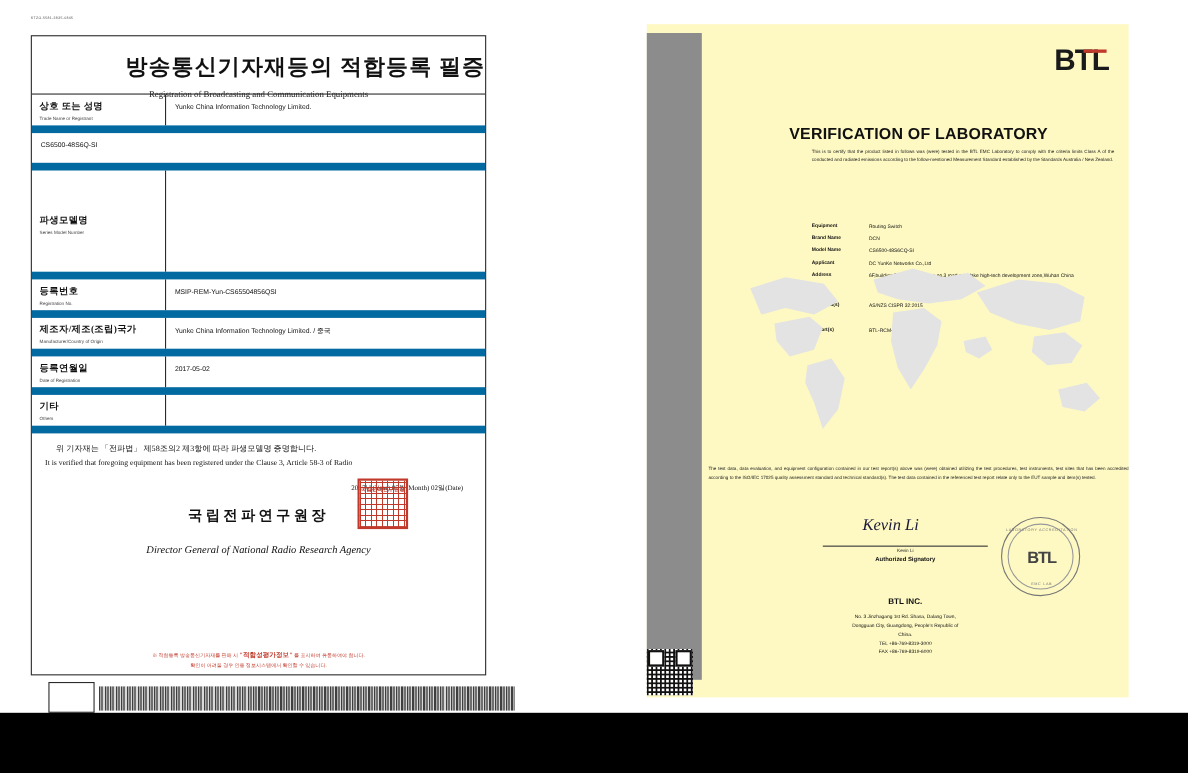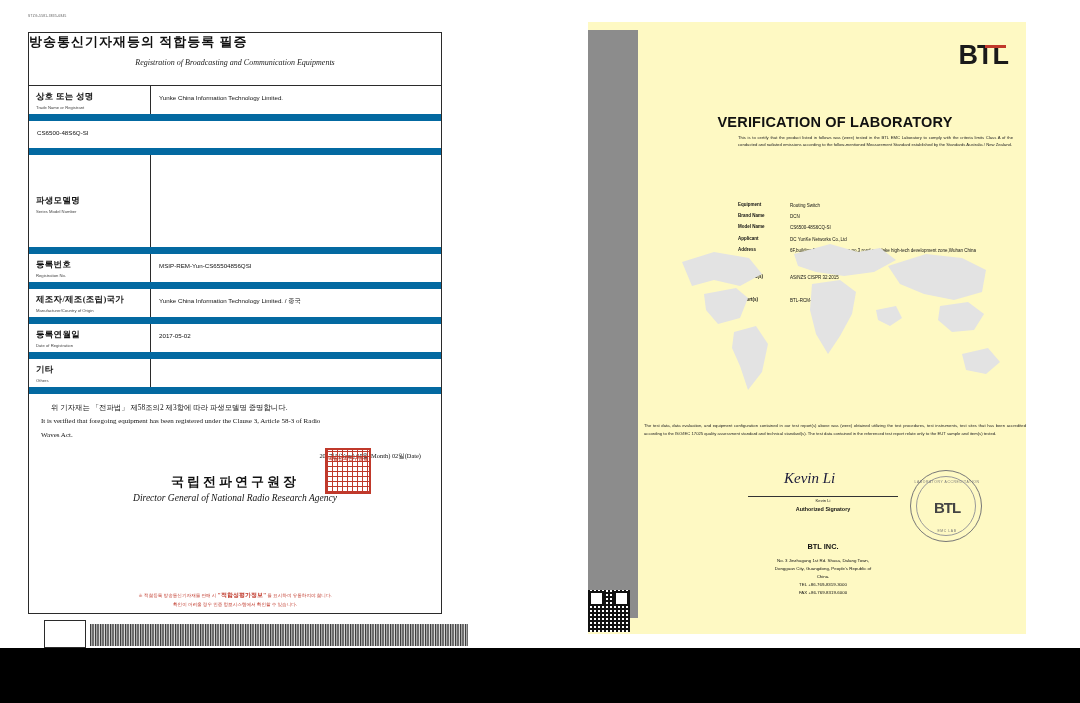--- a/index.html
+++ b/index.html
@@ -10,37 +10,37 @@
     overflow:hidden;
     position:relative;
   }
   .page{position:absolute;inset:0;background:#ffffff;}
   .bottom-black{position:absolute;left:0;top:648px;width:1080px;height:55px;background:#000;}
 
   
   .kcc{position:absolute;left:22px;top:14px;width:428px;height:620px;background:#fff;}
   .kcc-topcode{font-family:"Liberation Sans",sans-serif;font-size:3.2px;color:#555;letter-spacing:.3px;margin-left:6px;}
   .kcc-frame{position:absolute;left:6px;top:18px;width:412px;height:580px;border:1px solid #2b2b2b;}
-  .kcc-title{text-align:left;font-size:13px;font-weight:bold;color:#111;letter-spacing:1px;}
-  .kcc-sub{text-align:center;font-size:8px;font-style:italic;color:#222;margin-top:7px;}
+  .kcc-title{text-align:right;font-size:20px;font-weight:bold;color:#111;letter-spacing:1px;margin-top:14px;}
+  .kcc-sub{text-align:center;font-size:8px;color:#222;margin-top:7px;}
   .kcc-table{position:absolute;left:0;top:52px;width:412px;border-top:1px solid #2b2b2b;}
   .trow{display:flex;border-bottom:7px solid #0369a1;}
   .tlab{width:122px;border-right:1px solid #2b2b2b;padding:5px 6px 4px 7px;box-sizing:border-box;}
   .tlab .ko{font-size:8.5px;color:#111;font-weight:bold;letter-spacing:.3px;display:block;}
   .tlab .en{font-size:4.2px;color:#444;font-family:"Liberation Sans",sans-serif;display:block;margin-top:2px;}
   .tval{flex:1;padding:8px 6px 4px 8px;font-size:6.2px;color:#111;font-family:"Liberation Sans",sans-serif;box-sizing:border-box;}
   .r-tall{min-height:92px;}
   .r-norm{min-height:27px;}
   .r-small{min-height:24px;}
   .kcc-note{position:absolute;left:0;top:0;width:412px;padding:8px 12px 0 12px;box-sizing:border-box;}
   .kcc-note p{margin:0 0 3px 0;font-size:7px;color:#111;line-height:1.5;}
   .kcc-note .ln1{font-size:7.4px;text-indent:10px;}
   .kcc-date{text-align:right;font-size:6.4px;color:#111;margin-top:12px;padding-right:8px;}
   .kcc-agency{text-align:center;font-size:13px;font-weight:bold;color:#111;letter-spacing:3px;margin-top:12px;}
-  .kcc-agency-en{text-align:center;font-size:9.5px;font-style:italic;color:#111;margin-top:2px;}
+  .kcc-agency-en{text-align:center;font-size:9.5px;font-style:italic;color:#111;margin-top:18px;}
   .kcc-stamp{position:absolute;right:58px;top:-4px;width:46px;height:46px;border:2px solid #c0392b;box-sizing:border-box;background:
      repeating-linear-gradient(0deg,#c0392b 0 1px,transparent 1px 5px),
      repeating-linear-gradient(90deg,#c0392b 0 1px,transparent 1px 5px);}
   .kcc-stamp span{display:block;color:#c0392b;font-size:5px;font-weight:bold;text-align:center;line-height:1.1;padding-top:6px;}
   .kcc-foot{position:absolute;left:0;bottom:6px;width:412px;text-align:center;}
   .kcc-foot .f1{font-size:4.6px;color:#c0392b;}
   .kcc-foot .f1 b{font-size:6px;}
   .kcc-foot .f2{font-size:4.6px;color:#c0392b;margin-top:2px;}
   .kcc-barcode{position:absolute;left:68px;top:610px;width:378px;height:22px;
      background:repeating-linear-gradient(90deg,#1d1d1d 0 1px,#9b9b9b 1px 2px,#555 2px 4px,#d2d2d2 4px 5px);opacity:.85;}
@@ -137,21 +137,20 @@
           <div class="tlab">
             <span class="ko">기타</span>
             <span class="en">Others</span>
           </div>
           <div class="tval"></div>
         </div>
 
         <div class="kcc-note" style="position:relative;top:0;">
           <p class="ln1">위 기자재는 「전파법」 제58조의2 제3항에 따라 파생모델명 증명합니다.</p>
           <p>It is verified that foregoing equipment has been registered under the Clause 3, Article 58-3 of Radio</p>
-          <p>Waves Act.</p>
 
           <div style="position:relative;">
             <div class="kcc-date">2017년(Year) 05월(Month) 02일(Date)</div>
             <div class="kcc-stamp">
               <span>국립전파연구원장</span>
             </div>
           </div>
 
           <div class="kcc-agency">국립전파연구원장</div>
           <div class="kcc-agency-en">Director General of National Radio Research Agency</div>

